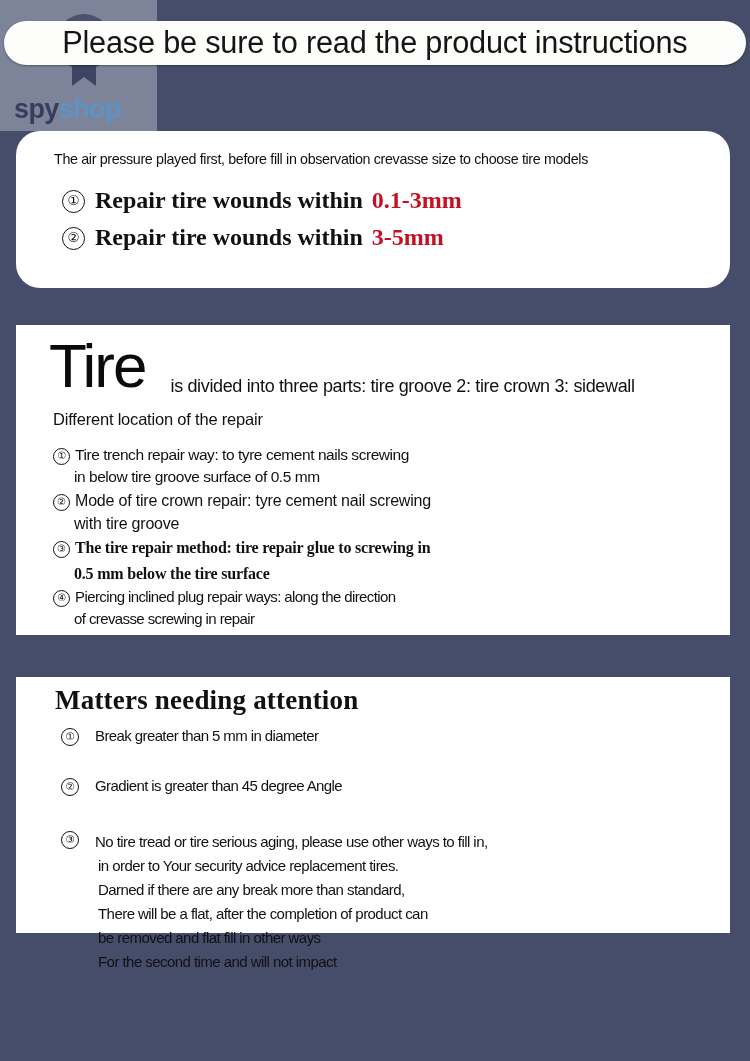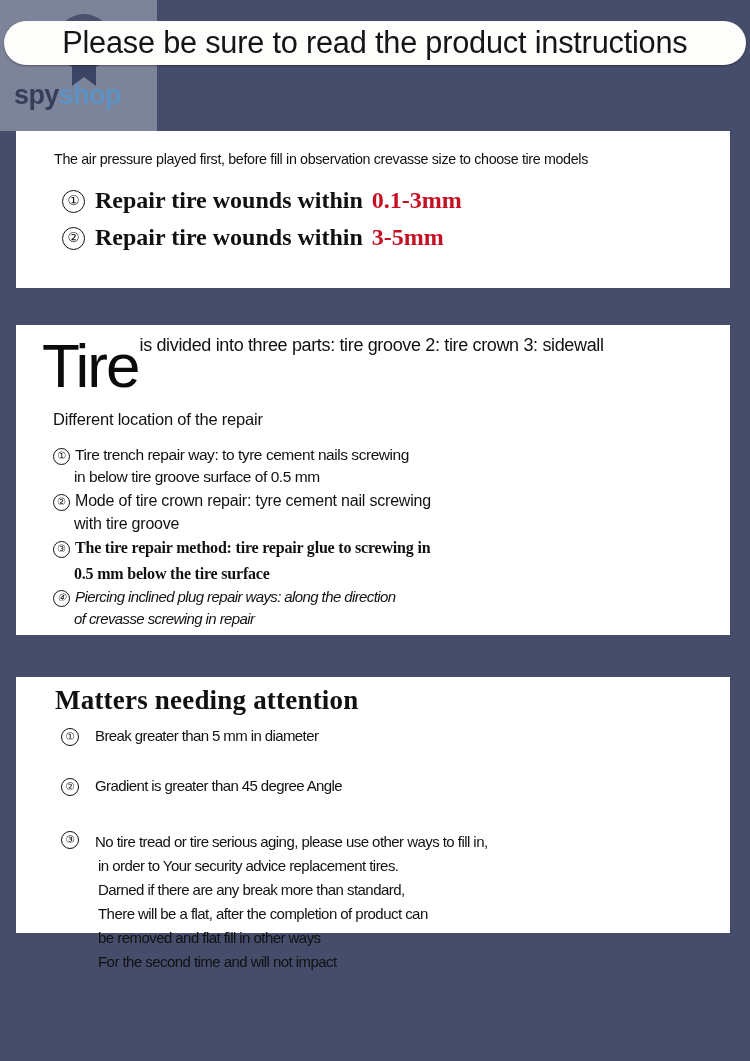--- a/index.html
+++ b/index.html
@@ -34,21 +34,21 @@
   #badge-icon {
     position: absolute;
     left: 54px;
     top: 12px;
     width: 60px;
     height: 76px;
   }
   #logo-wordmark {
     position: absolute;
     left: 14px;
-    top: 82px;
+    top: 96px;
     font-size: 27px;
     font-weight: bold;
     letter-spacing: -0.6px;
     line-height: 1;
     white-space: nowrap;
   }
   .logo-spy  { color: #353f5c; }
   .logo-shop { color: #5d93c4; }
 
   
@@ -75,21 +75,21 @@
   }
 
   
   .card {
     position: absolute;
     left: 16px;
     width: 714px;
     background: #ffffff;
     box-sizing: border-box;
   }
-  #card-sizes      { top: 131px; height: 157px; }
+  #card-sizes      { top: 131px; height: 157px; border-radius: 24px; }
   #card-tire       { top: 325px; height: 310px; }
   #card-attention  { top: 677px; height: 256px; }
 
   
   #sizes-intro {
     position: absolute;
     left: 38px;
     top: 20px;
     font-size: 14.5px;
     color: #111;
@@ -126,25 +126,26 @@
     position: relative;
     top: -3px;
     flex: 0 0 auto;
   }
   .size-label { margin-right: 9px; }
   .size-value { color: #c51024; }
 
   
   #tire-heading-row {
     position: absolute;
-    left: 26px;
+    left: 33px;
     top: 10px;
     white-space: nowrap;
     display: flex;
-    align-items: flex-start;
+    align-items: flex-end;
+    gap: 24px;
   }
   #tire-word {
     font-size: 62px;
     color: #0b0b0b;
     letter-spacing: -2px;
     line-height: 1;
   }
   #tire-subtitle {
     font-size: 18px;
     color: #111;
@@ -180,21 +181,21 @@
     top: -1px;
   }
   .tire-item .l1, .tire-item .l2 { display: block; }
   .tire-item .l2 { margin-left: 21px; }
 
   #tire-item-1 { top: 119px; font-size: 15.5px; letter-spacing: -0.45px; line-height: 1.45; }
   #tire-item-2 { top: 164px; font-size: 16px;   letter-spacing: -0.2px;  line-height: 1.45; }
   #tire-item-3 { top: 210px; font-size: 16px;   line-height: 1.6;
                  font-family: "Liberation Serif", serif; font-weight: bold; letter-spacing: -0.2px; }
   #tire-item-3 .circ-num { font-family: "Liberation Serif", serif; font-weight: normal; }
-  #tire-item-4 { top: 261px; font-size: 15px;   letter-spacing: -0.6px;  line-height: 1.45; font-style: italic; }
+  #tire-item-4 { top: 261px; font-size: 15px;   letter-spacing: -0.6px;  line-height: 1.45; }
 
   
   #attention-heading {
     position: absolute;
     left: 39px;
     top: 8px;
     font-family: "Liberation Serif", serif;
     font-weight: bold;
     font-size: 27px;
     color: #111;

